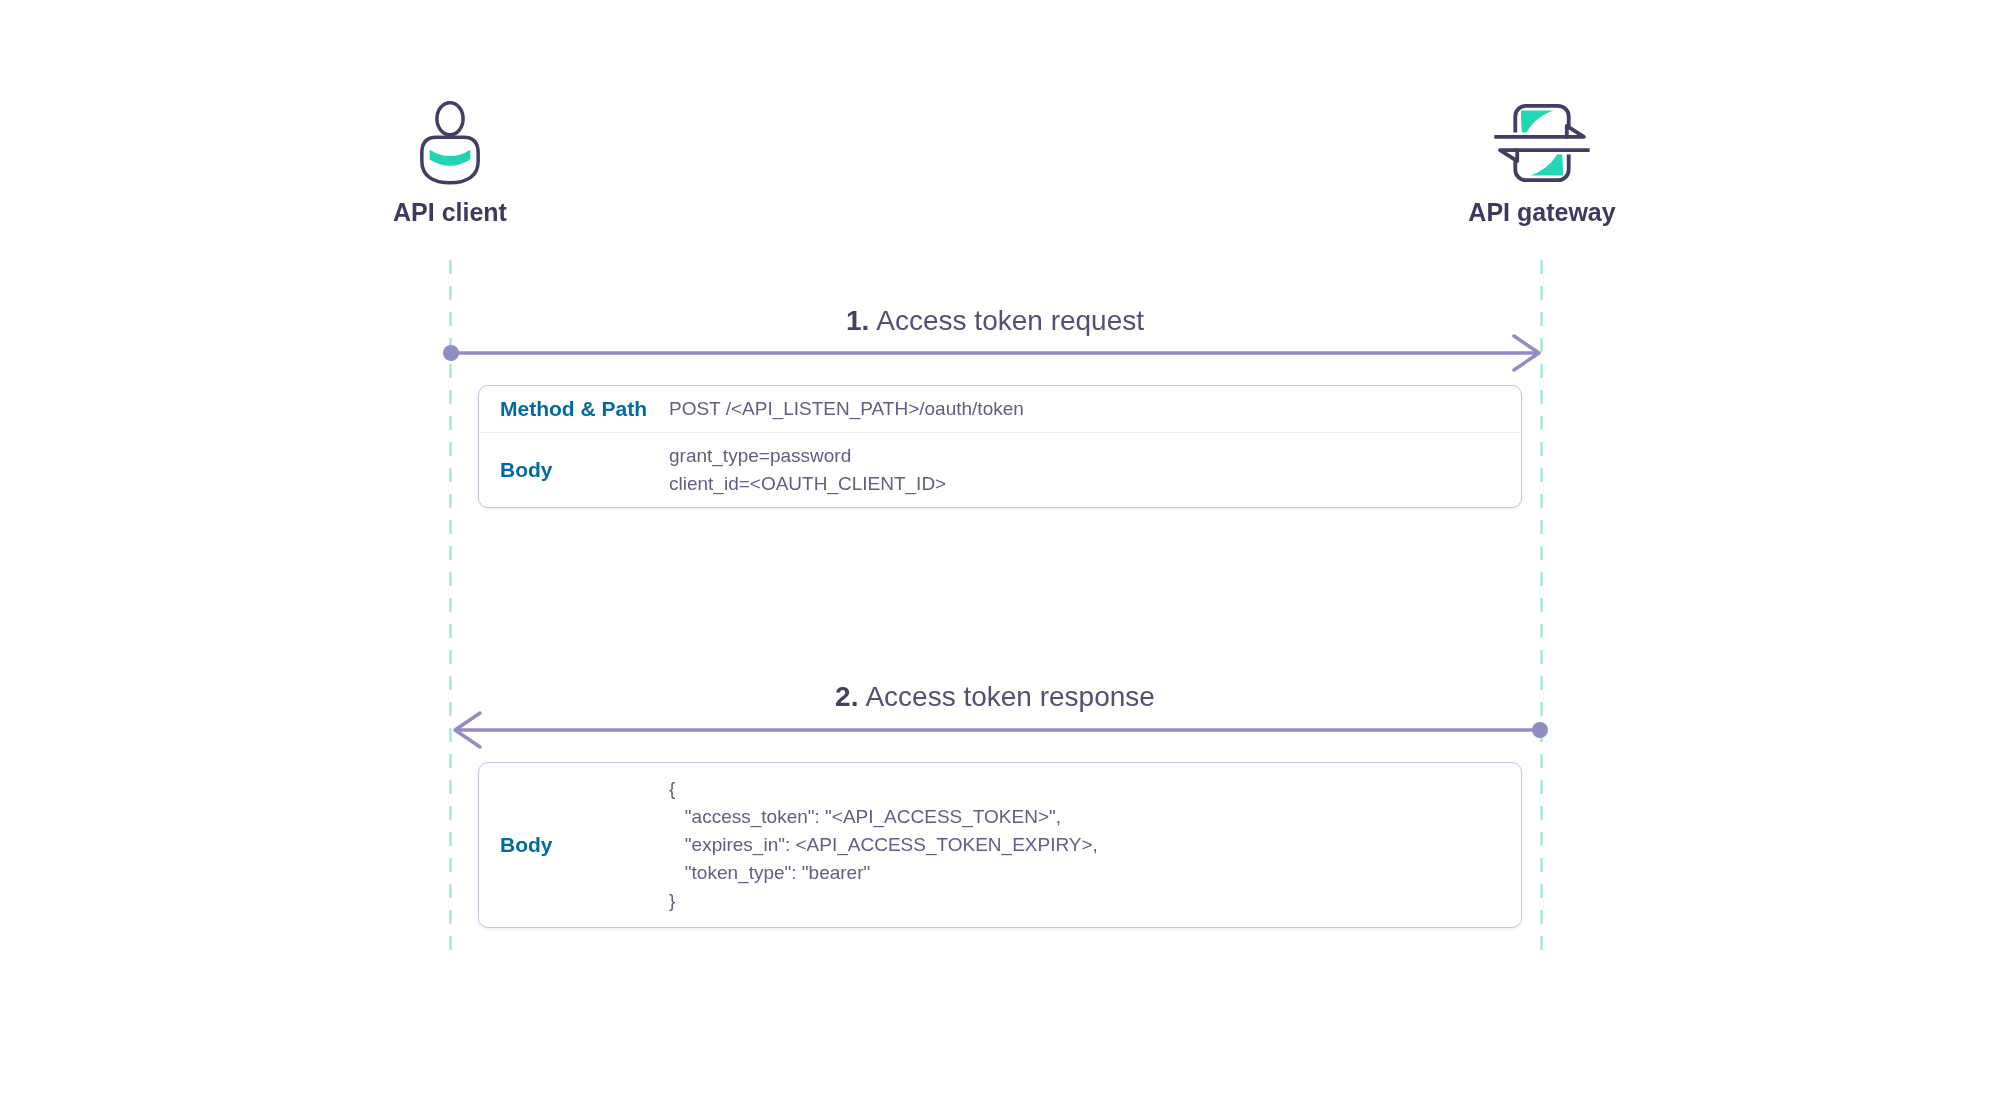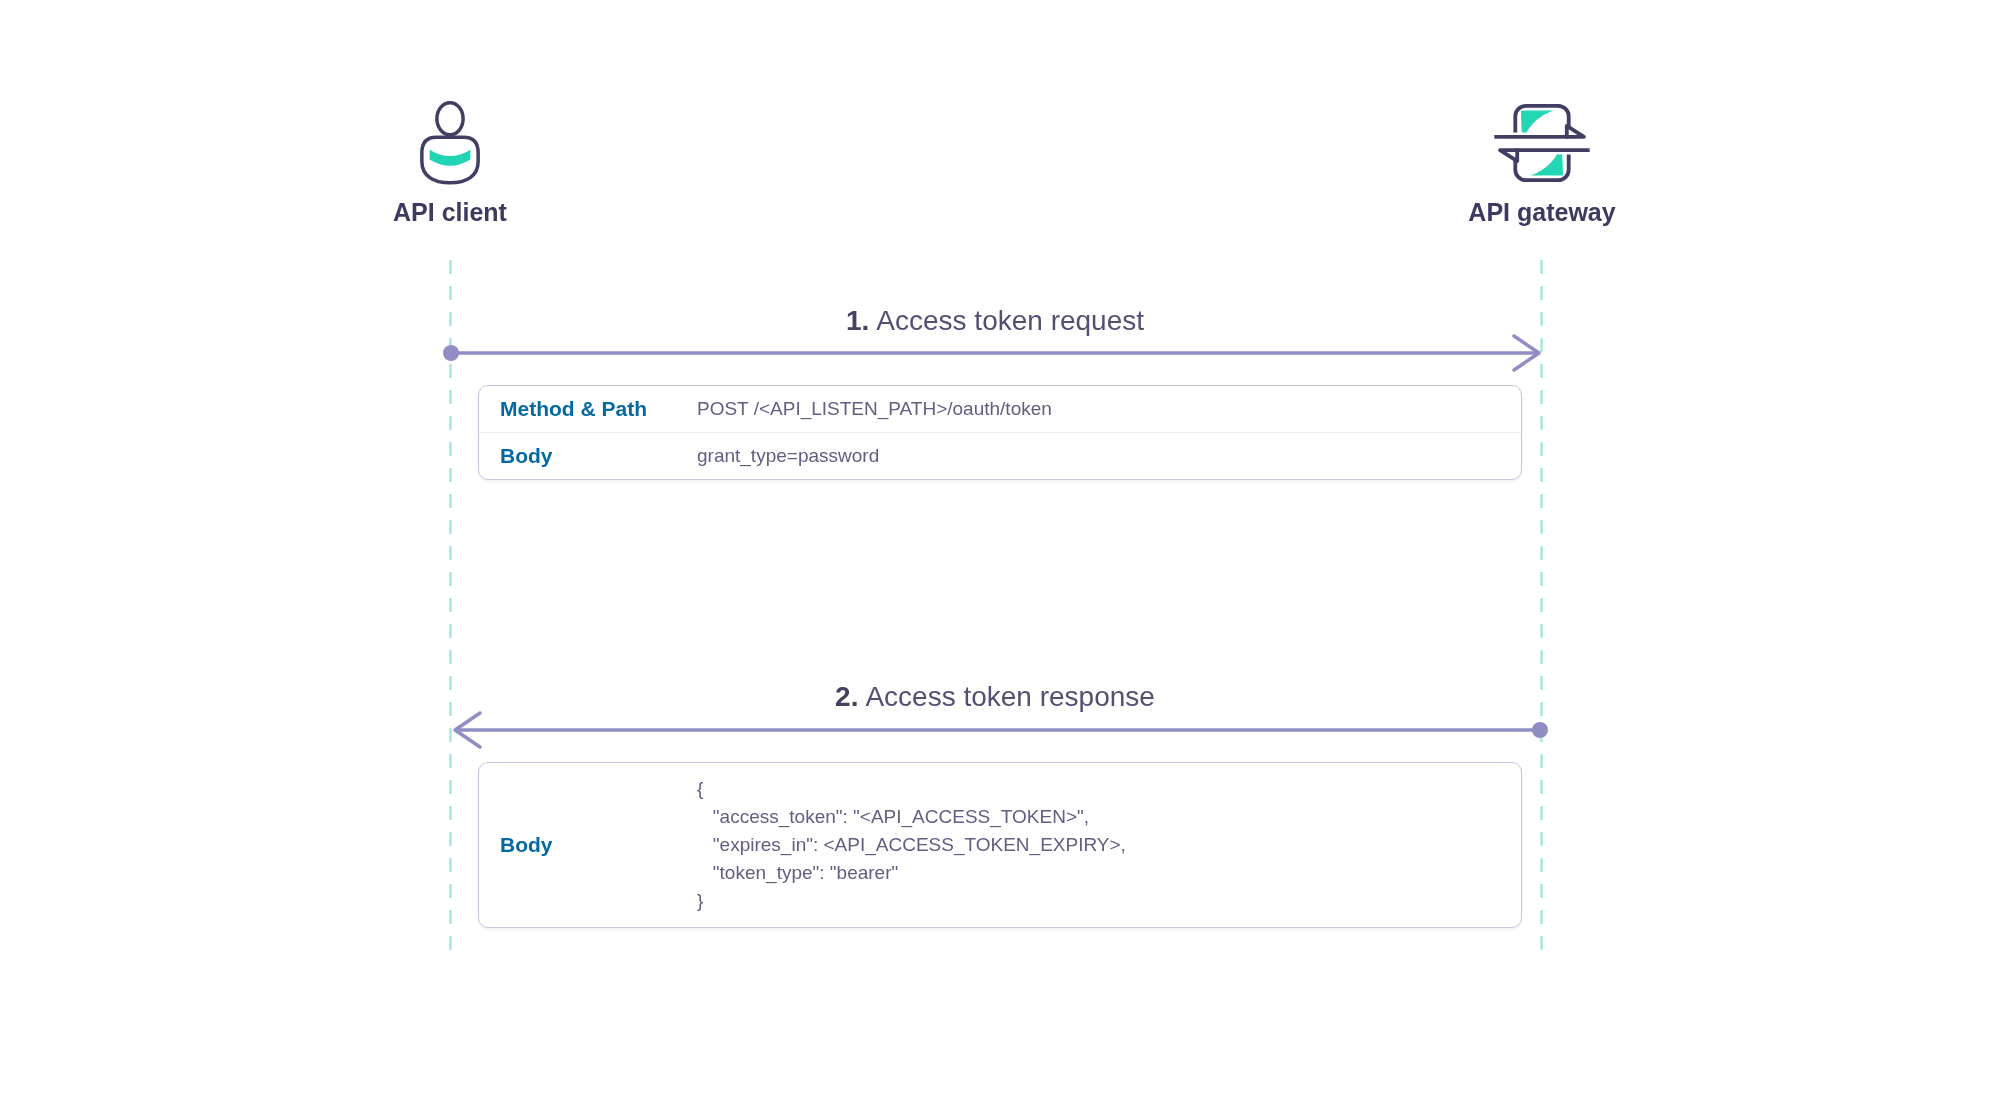--- a/index.html
+++ b/index.html
@@ -72,21 +72,21 @@
   .t-row { display: flex; align-items: center; }
   .t-row + .t-row { border-top: 1px solid #eceaf5; }
   .t-label {
     width: 190px;
     flex: 0 0 190px;
     padding-left: 21px;
     font-size: 21px;
     font-weight: 700;
     color: #0369a1;
   }
-  .t-values { flex: 1; padding: 9px 16px 9px 0; margin-left: 28px; }
+  .t-values { flex: 1; padding: 9px 16px 9px 0; }
   .table-response .t-values { padding-top: 12px; padding-bottom: 12px; }
   .t-line {
     font-size: 19px;
     line-height: 28px;
     color: #615e82;
     white-space: pre-wrap;
   }
 </style>
 </head>
 <body>
@@ -146,20 +146,21 @@
     <div class="t-row">
       <div class="t-label">Method &amp; Path</div>
       <div class="t-values">
         <div class="t-line">POST /&lt;API_LISTEN_PATH&gt;/oauth/token</div>
       </div>
     </div>
     <div class="t-row">
       <div class="t-label">Body</div>
       <div class="t-values">
         <div class="t-line">grant_type=password</div>
+        <div class="t-line">client_id=&lt;OAUTH_CLIENT_ID&gt;</div>
       </div>
     </div>
   </div>
 
   <div class="message-label message-2">
     <span class="msg-number">2.</span><span>Access token response</span>
   </div>
 
   <div class="detail-table table-response">
     <div class="t-row">

